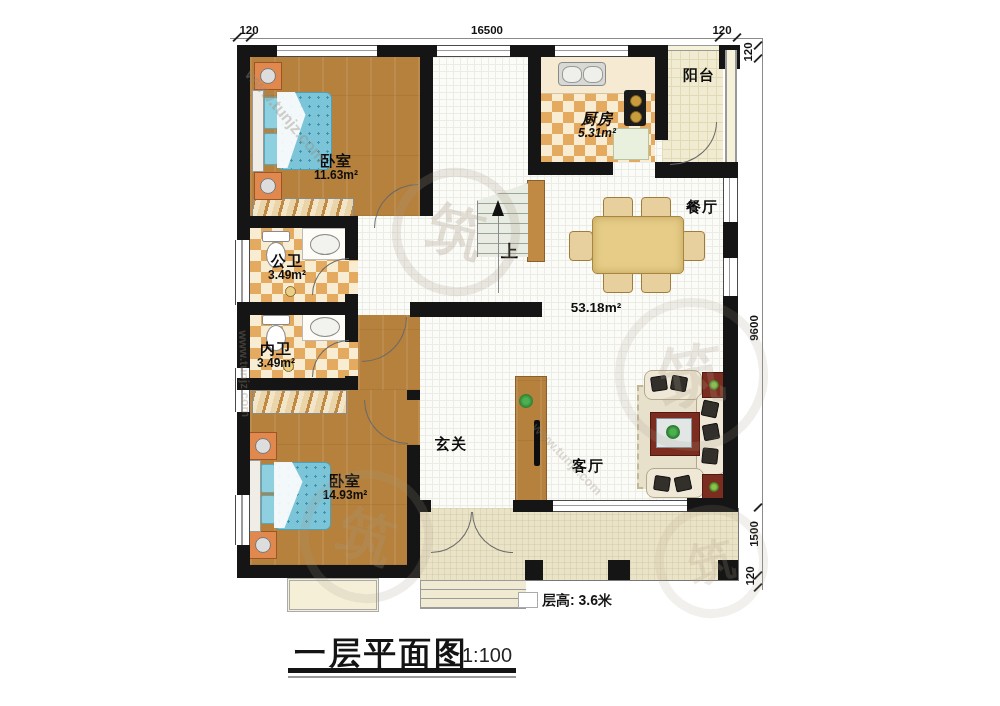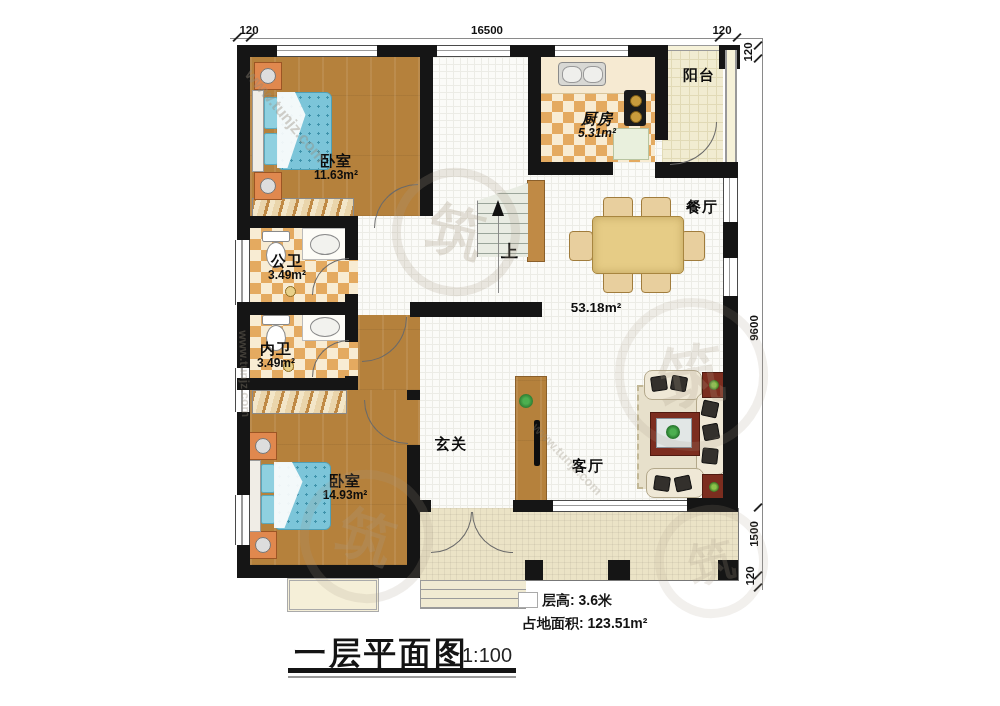--- a/index.html
+++ b/index.html
@@ -247,21 +247,20 @@
   <div class="wm-seal" style="left:300px;top:470px;width:115px;height:115px;font-size:56px;transform:rotate(18deg);opacity:.8;">
       <span>筑</span>
     </div>
   <div class="wm-seal" style="left:655px;top:505px;width:95px;height:95px;font-size:46px;transform:rotate(-14deg);opacity:.7;">
       <span>筑</span>
     </div>
 
   <div class="abs" style="left:518px;top:592px;width:18px;height:14px;background:#fff;border:1px solid #aaa;"></div>
   <div class="abs" style="left:523px;top:589px;">
     <div class="info-line" style="padding-left:19px;">层高: 3.6米</div>
-    <div class="info-line">占地面积: 123.51m²</div>
   </div>
 
   <div class="abs" style="left:294px;top:632px;font-size:32px;font-weight:bold;letter-spacing:3px;color:#141414;">一层平面图</div>
   <div class="abs" style="left:462px;top:644px;font-size:20px;color:#222;">1:100</div>
   <div class="abs" style="left:288px;top:668px;width:228px;height:5px;background:#141414;"></div>
   <div class="abs" style="left:288px;top:676px;width:228px;height:1.5px;background:#9a9a9a;"></div>
 
 </div>
 
 </body></html>

